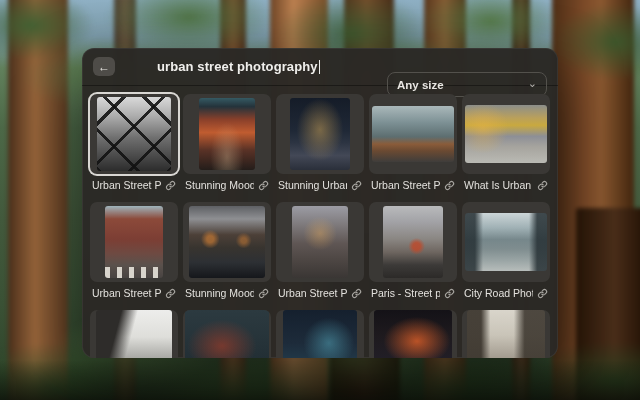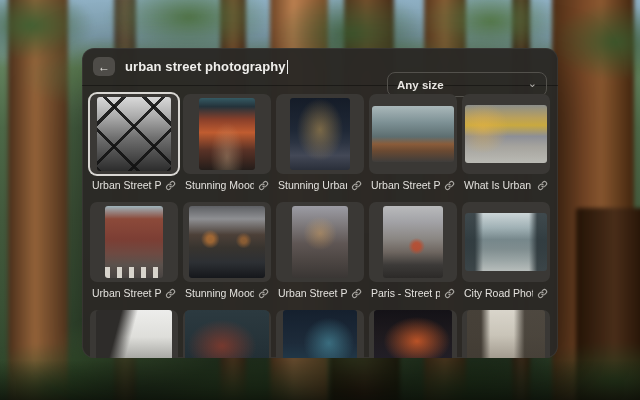--- a/index.html
+++ b/index.html
@@ -41,21 +41,21 @@
   
   .panel { position:absolute; left:82px; top:48px; width:476px; height:310px;
     background:rgba(42,40,37,.97); border-radius:12px; overflow:hidden;
     box-shadow:0 24px 60px rgba(0,0,0,.55), 0 0 0 1px rgba(255,255,255,.06) inset;
     display:flex; flex-direction:column; }
 
   .searchbar { height:38px; flex:0 0 38px; display:flex; align-items:center; padding:0 11px; gap:10px;
     border-bottom:1px solid rgba(0,0,0,.38); }
   .back-btn { width:22px; height:19px; border-radius:6px; background:#4e4c48; color:#e8e6e2;
     display:flex; align-items:center; justify-content:center; font-size:12px; cursor:default; }
-  .query-wrap { display:flex; align-items:center; flex:1; min-width:0; }
+  .query-wrap { display:flex; align-items:center; flex:1; min-width:0;margin-left:32px; }
   .query { font-size:13px; font-weight:600; color:#f0efec; letter-spacing:.1px; white-space:nowrap; }
   .caret { width:1.5px; height:14px; background:#ececea; margin-left:1px; animation:blink 1.1s step-end infinite; }
   @keyframes blink { 50% { opacity:0; } }
   .dropdown { width:160px; height:25px; border:1px solid #53514c; border-radius:8px;
     display:flex; align-items:center; justify-content:space-between; padding:0 9px; color:#e8e6e2;margin-top:36px; }
   .dropdown .dd-label { font-size:11.5px; font-weight:600; }
   .dropdown .dd-chev { font-size:11px; color:#b6b4b0; line-height:0; margin-top:-4px; }
 
   
   .grid { flex:1; overflow:hidden; padding:8px 8px 0 8px; display:grid;

